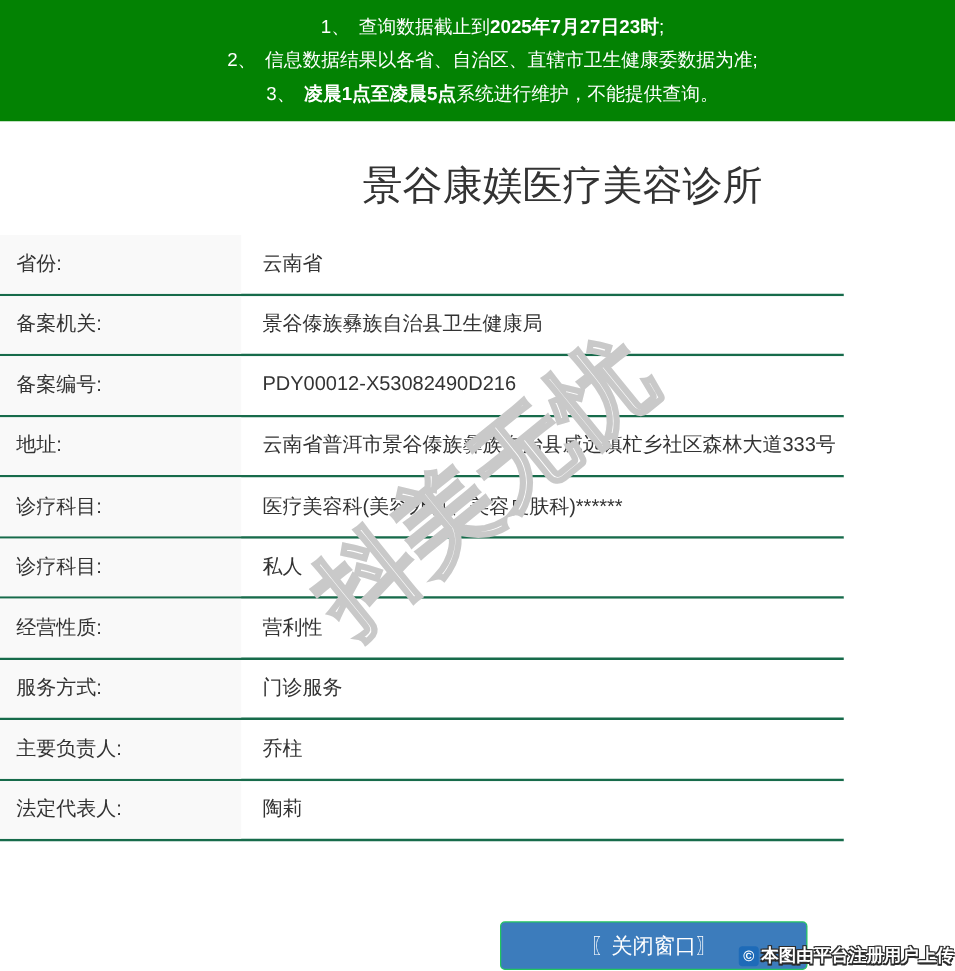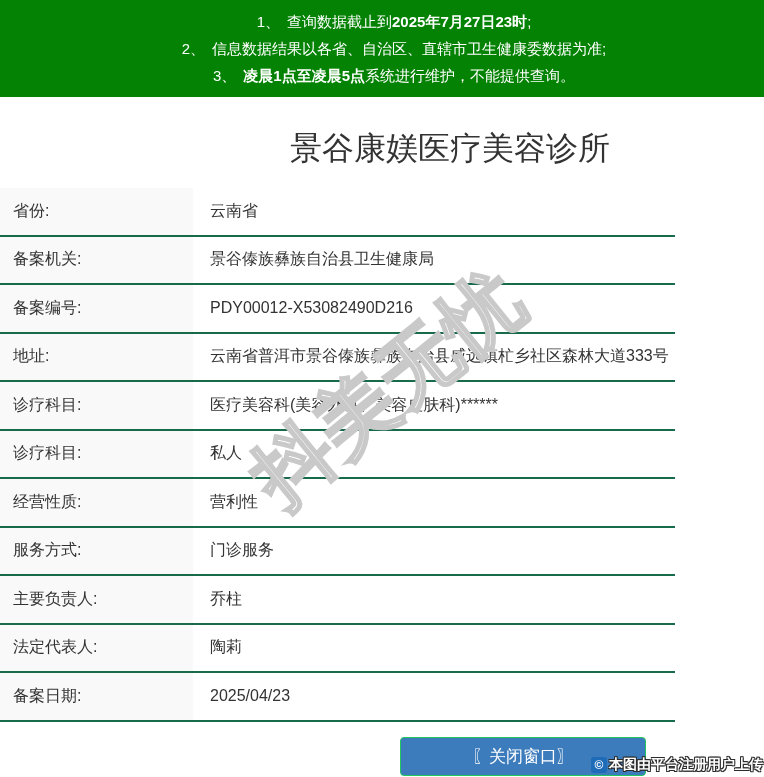--- a/index.html
+++ b/index.html
@@ -113,24 +113,20 @@
     <div class="cell-value">门诊服务</div>
   </div>
   <div class="info-row">
     <div class="cell-label">主要负责人:</div>
     <div class="cell-value">乔柱</div>
   </div>
   <div class="info-row">
     <div class="cell-label">法定代表人:</div>
     <div class="cell-value">陶莉</div>
   </div>
-  <div class="info-row">
-    <div class="cell-label">备案日期:</div>
-    <div class="cell-value">2025/04/23</div>
-  </div>
 </div>
 
 <div class="watermark">抖美无忧</div>
 
 <div class="close-btn">〖关闭窗口〗</div>
 
 <div class="copyright">
   <span class="c-sym">©</span>
   <span class="c-text">本图由平台注册用户上传</span>
 </div>

